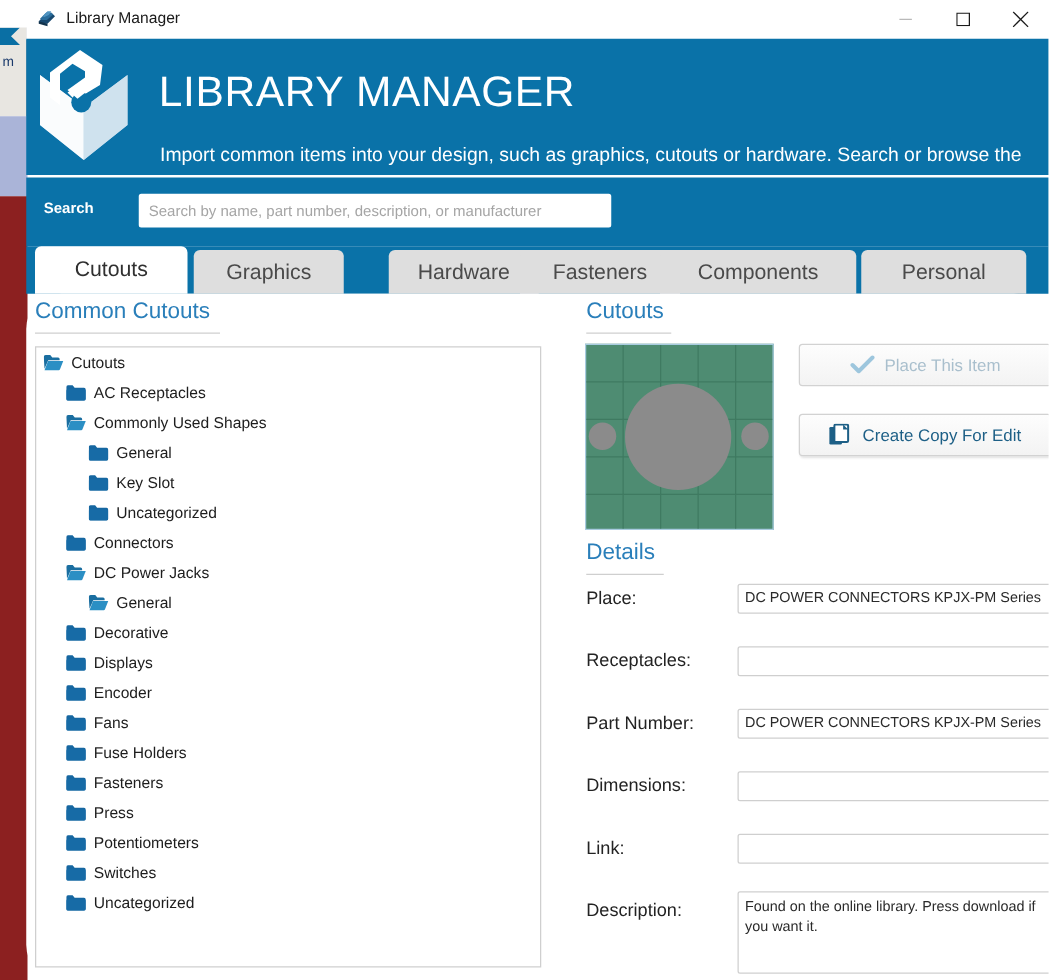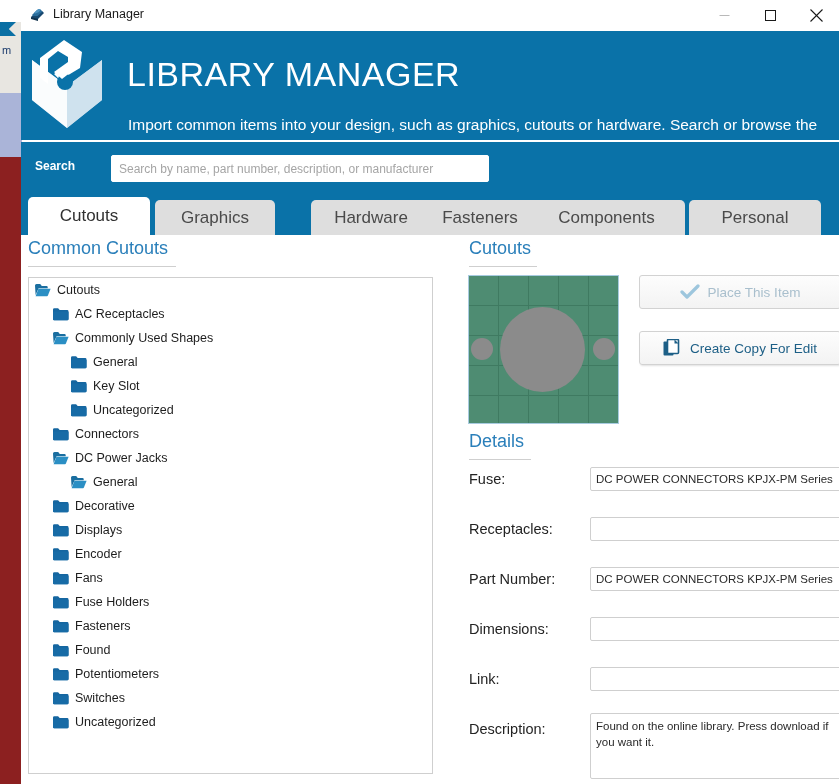--- a/index.html
+++ b/index.html
@@ -173,20 +173,21 @@
     top: 0;
     height: 38px;
   }
 
   
   .content {
     position: absolute;
     left: 21px; top: 235px;
     width: 818px; height: 549px;
     background: #ffffff;
+    border-radius: 28px;
   }
 
   .section-head {
     position: absolute;
     font-size: 18px;
     color: #2a7fba;
     font-weight: 400;
     white-space: nowrap;
   }
   .section-rule {
@@ -496,21 +497,21 @@
               <path d="M0 1.6 A1.4 1.4 0 0 1 1.4 0.2 H5.1 L6.7 2.1 H14.2 A1.3 1.3 0 0 1 15.5 3.4 V11 A1.3 1.3 0 0 1 14.2 12.3 H1.3 A1.3 1.3 0 0 1 0 11 Z" fill="#1566a0"></path>
               <rect x="0" y="3.4" width="15.5" height="8.9" rx="1.2" fill="#176ba6"></rect>
             </svg></span>
           <span>Fasteners</span>
         </div>
         <div class="tree-row" style="padding-left: 24px;">
           <span class="folder"><svg width="16" height="13" viewBox="0 0 16 13">
               <path d="M0 1.6 A1.4 1.4 0 0 1 1.4 0.2 H5.1 L6.7 2.1 H14.2 A1.3 1.3 0 0 1 15.5 3.4 V11 A1.3 1.3 0 0 1 14.2 12.3 H1.3 A1.3 1.3 0 0 1 0 11 Z" fill="#1566a0"></path>
               <rect x="0" y="3.4" width="15.5" height="8.9" rx="1.2" fill="#176ba6"></rect>
             </svg></span>
-          <span>Found</span>
+          <span>Press</span>
         </div>
         <div class="tree-row" style="padding-left: 24px;">
           <span class="folder"><svg width="16" height="13" viewBox="0 0 16 13">
               <path d="M0 1.6 A1.4 1.4 0 0 1 1.4 0.2 H5.1 L6.7 2.1 H14.2 A1.3 1.3 0 0 1 15.5 3.4 V11 A1.3 1.3 0 0 1 14.2 12.3 H1.3 A1.3 1.3 0 0 1 0 11 Z" fill="#1566a0"></path>
               <rect x="0" y="3.4" width="15.5" height="8.9" rx="1.2" fill="#176ba6"></rect>
             </svg></span>
           <span>Potentiometers</span>
         </div>
         <div class="tree-row" style="padding-left: 24px;">
           <span class="folder"><svg width="16" height="13" viewBox="0 0 16 13">
@@ -562,21 +563,21 @@
           <path d="M11.5 0.5 L15.5 4.5 L11.5 4.5 Z" fill="#1d5f86"></path>
         </svg>
       </span>
       <span>Create Copy For Edit</span>
     </div>
 
     <div class="section-head" style="left:448px; top:196px;">Details</div>
     <div class="section-rule" style="left:448px; top:224px; width:62px;"></div>
 
     <div id="detail-fields">
-        <div class="field-label" style="top: 236px;">Fuse:</div>
+        <div class="field-label" style="top: 236px;">Place:</div>
         <input type="text" class="field-input" value="DC POWER CONNECTORS KPJX-PM Series -" style="top: 232px;">
         <div class="field-label" style="top: 286px;">Receptacles:</div>
         <input type="text" class="field-input" style="top: 282px;">
         <div class="field-label" style="top: 336px;">Part Number:</div>
         <input type="text" class="field-input" value="DC POWER CONNECTORS KPJX-PM Series -" style="top: 332px;">
         <div class="field-label" style="top: 386px;">Dimensions:</div>
         <input type="text" class="field-input" style="top: 382px;">
         <div class="field-label" style="top: 436px;">Link:</div>
         <input type="text" class="field-input" style="top: 432px;">
         <div class="field-label" style="top: 486px;">Description:</div>

